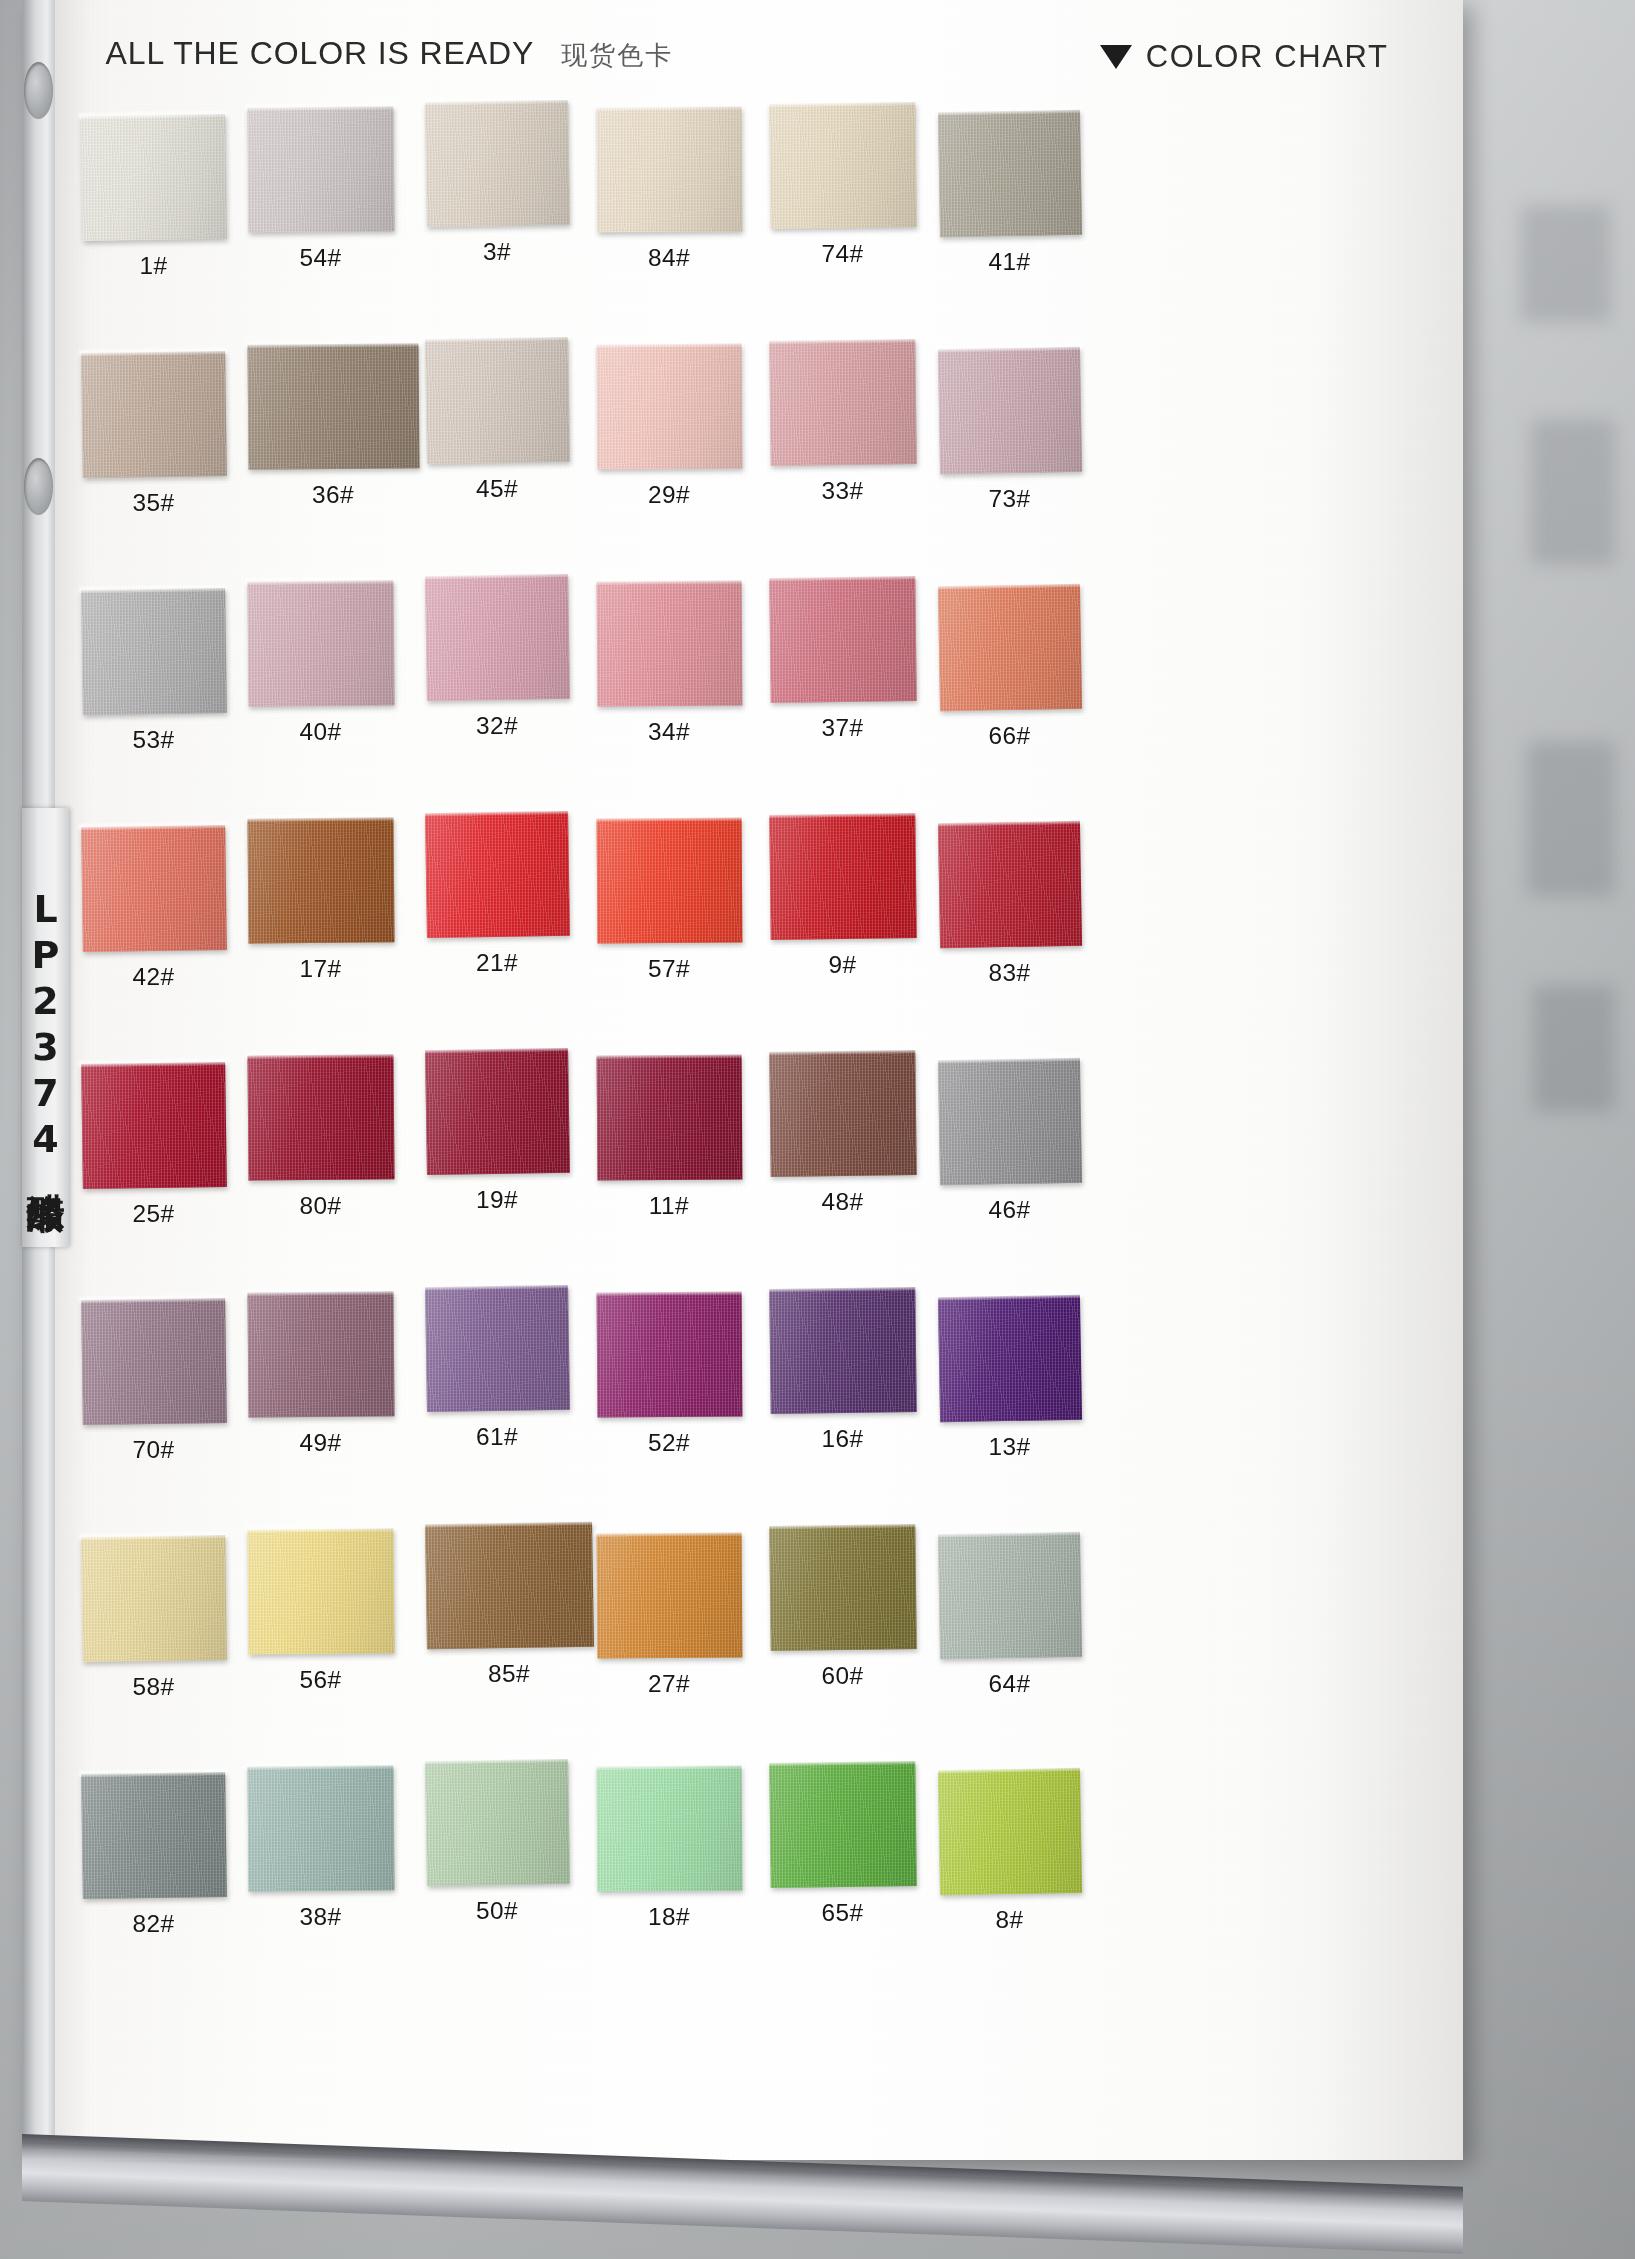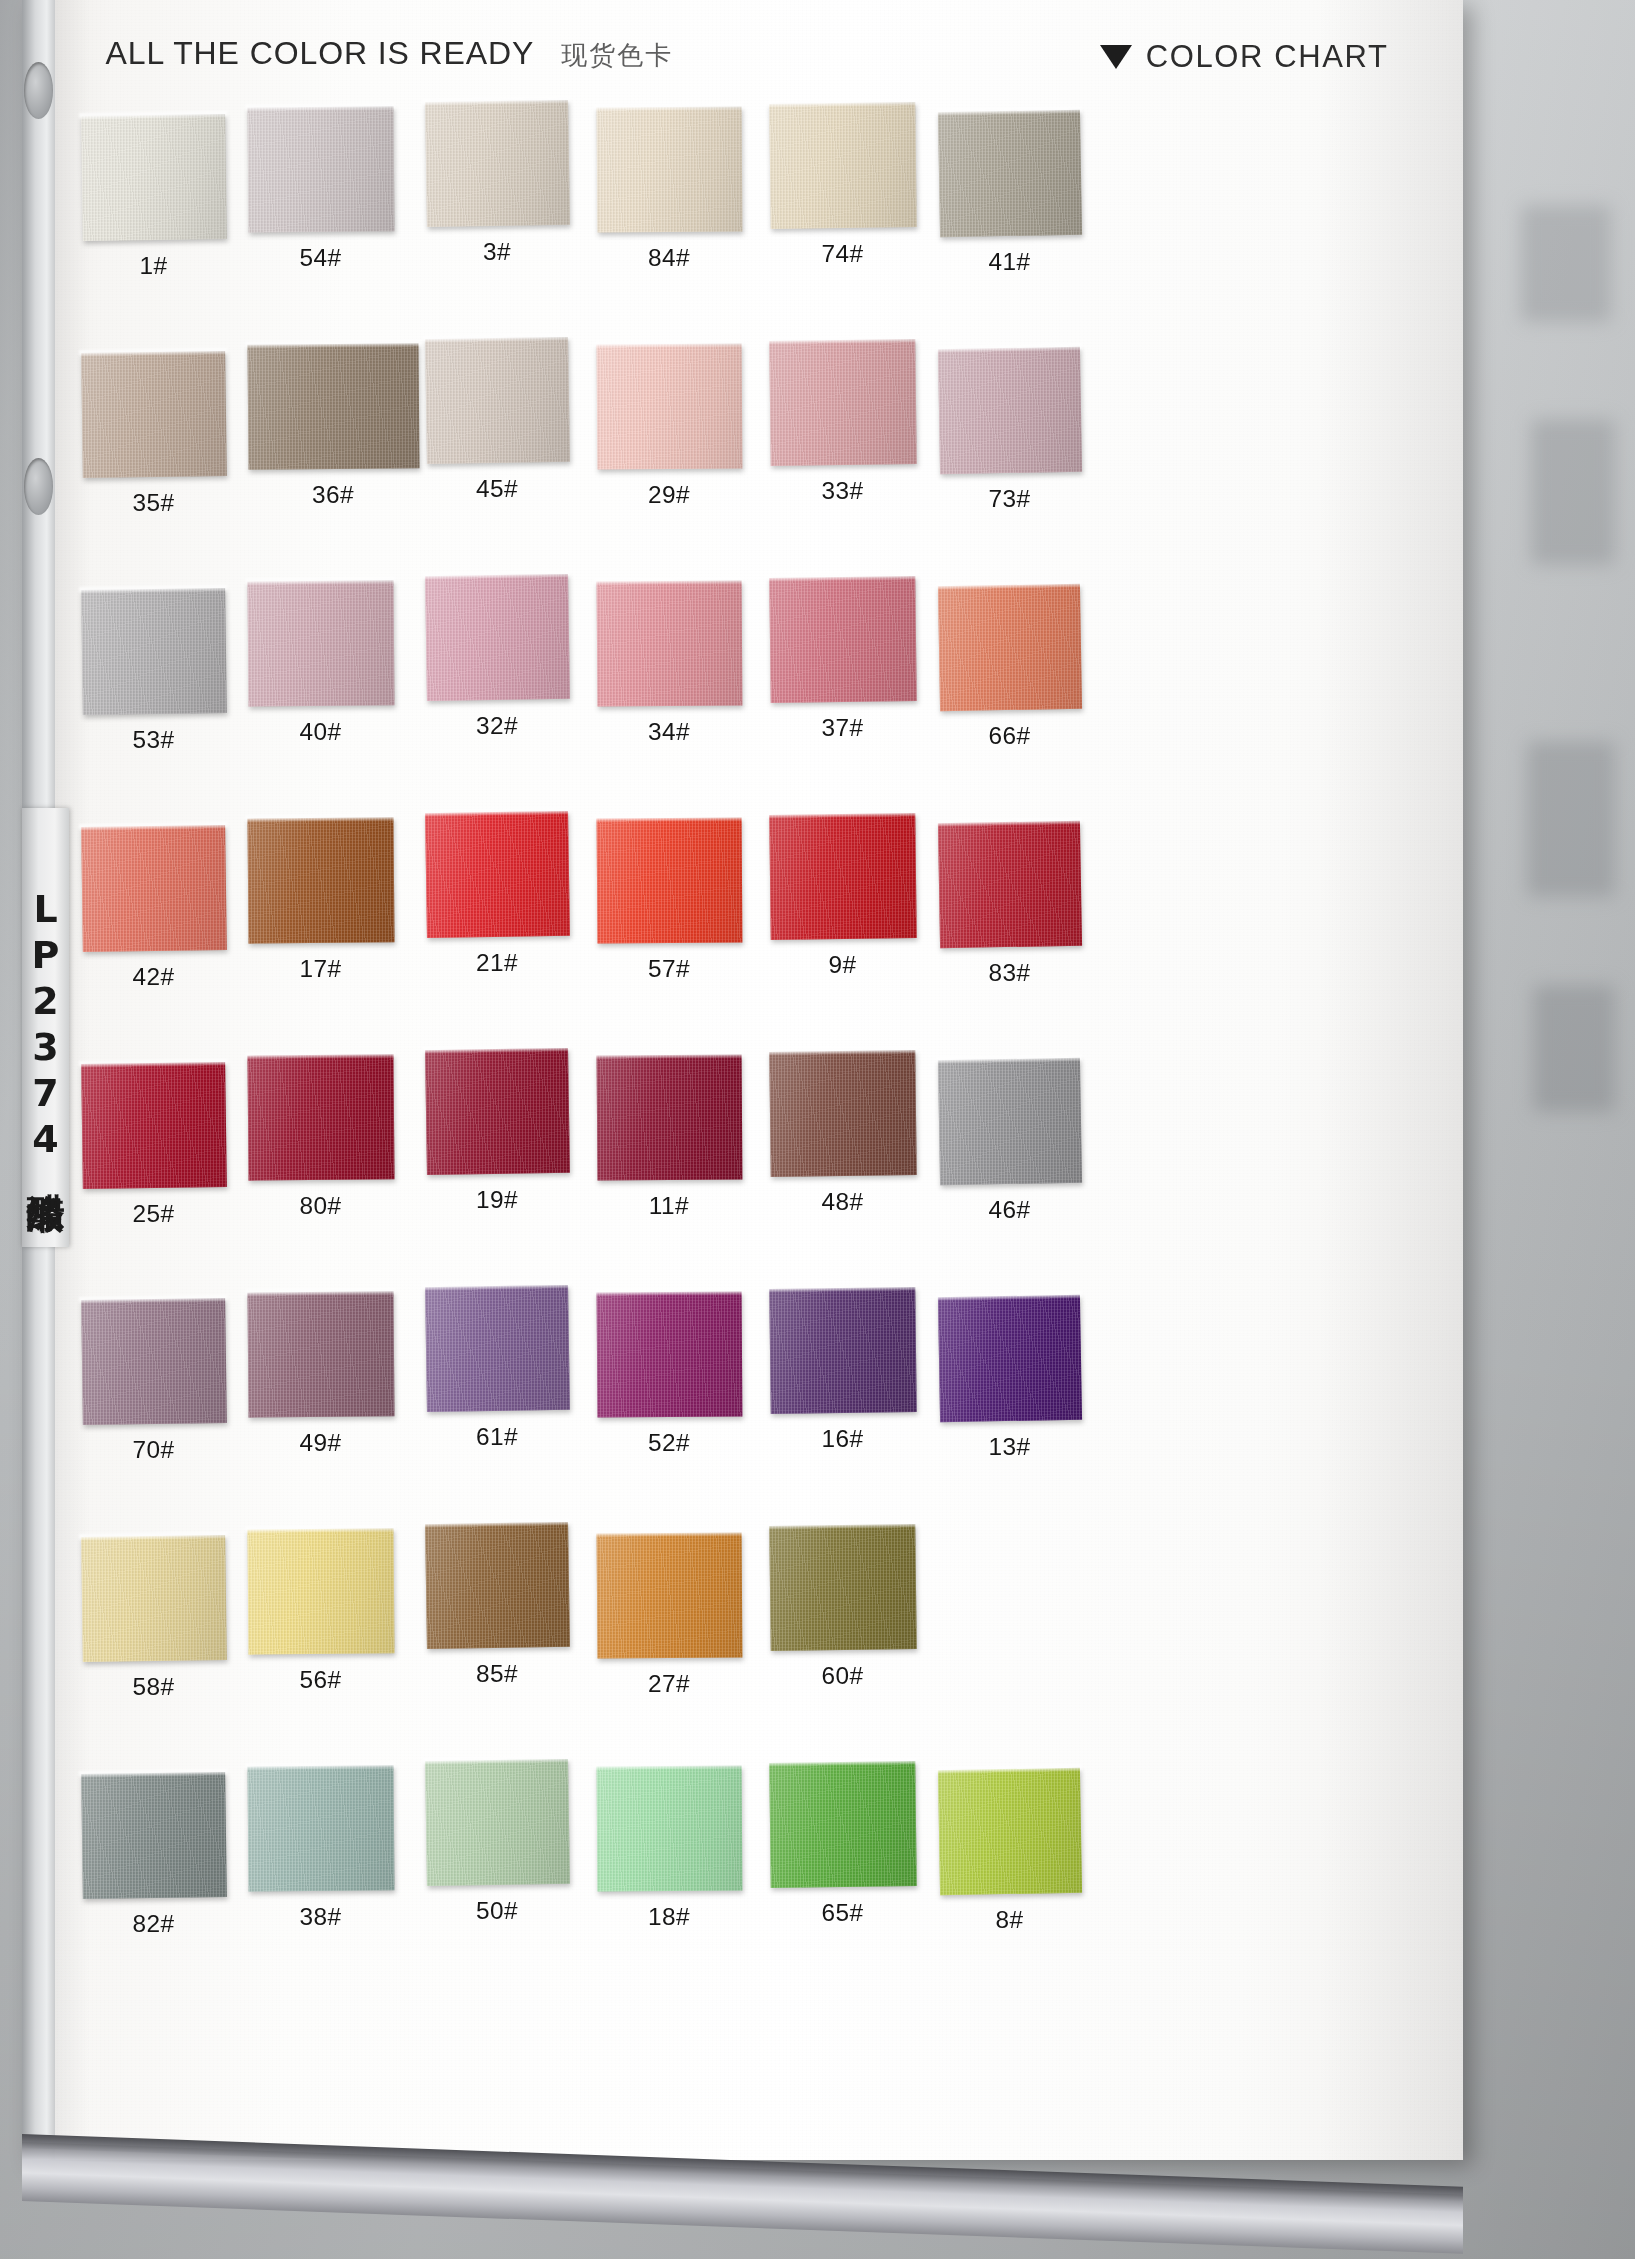--- a/index.html
+++ b/index.html
@@ -352,38 +352,44 @@
             <div class="frayed-top"></div>
           </div>
           <div class="clabel">58#</div>
         </div>
         <div class="cell" style="left: 226px; top: 17.6px; width: 146px;">
           <div class="swatch" style="background: rgb(240, 221, 133); transform: rotate(-0.5deg);">
             <div class="frayed-top"></div>
           </div>
           <div class="clabel">56#</div>
         </div>
-        <div class="cell" style="left: 404px; top: 11.7px; width: 143px;">
+        <div class="cell" style="left: 404px; top: 11.7px; width: 167px;">
           <div class="swatch" style="background: rgb(139, 98, 54); transform: rotate(-0.9deg);">
             <div class="frayed-top"></div>
           </div>
           <div class="clabel">85#</div>
         </div>
         <div class="cell" style="left: 575px; top: 22px; width: 145px;">
           <div class="swatch" style="background: rgb(212, 133, 45); transform: rotate(-0.4deg);">
             <div class="frayed-top"></div>
           </div>
           <div class="clabel">27#</div>
         </div>
         <div class="cell" style="left: 748px; top: 13.7px; width: 146px;">
           <div class="swatch" style="background: rgb(126, 116, 52); transform: rotate(-0.7deg);">
             <div class="frayed-top"></div>
           </div>
           <div class="clabel">60#</div>
         </div>
+        <div class="cell" style="left: 917px; top: 21.5px; width: 142px;">
+          <div class="swatch" style="background: rgb(168, 181, 171); transform: rotate(-1deg);">
+            <div class="frayed-top"></div>
+          </div>
+          <div class="clabel">64#</div>
+        </div>
       </div>
       <div class="srow">
         <div class="cell" style="left: 60px; top: 27px; width: 144px;">
           <div class="swatch" style="background: rgb(127, 138, 136); transform: rotate(-0.8deg);">
             <div class="frayed-top"></div>
           </div>
           <div class="clabel">82#</div>
         </div>
         <div class="cell" style="left: 226px; top: 19.5px; width: 146px;">
           <div class="swatch" style="background: rgb(155, 184, 176); transform: rotate(-0.5deg);">

